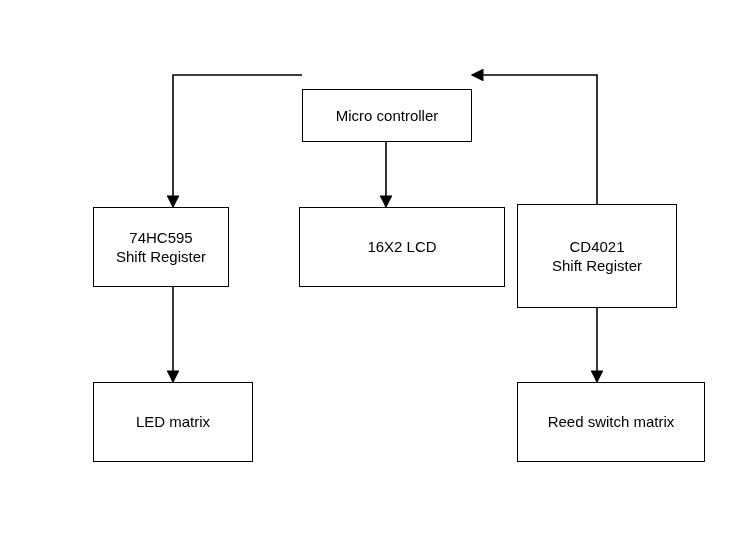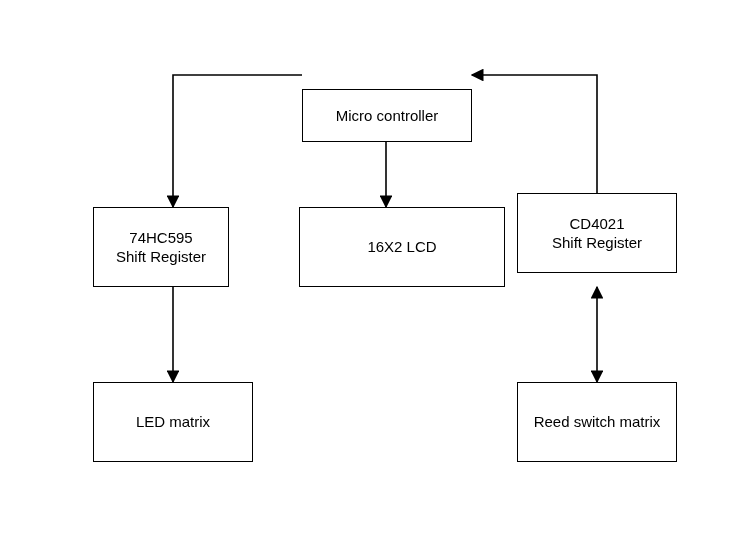--- a/index.html
+++ b/index.html
@@ -63,24 +63,24 @@
 
 <div class="box" style="left:93px; top:207px; width:136px; height:80px;">
   <span>74HC595</span>
   <span>Shift Register</span>
 </div>
 
 <div class="box" style="left:299px; top:207px; width:206px; height:80px;">
   <span>16X2 LCD</span>
 </div>
 
-<div class="box" style="left:517px; top:193px; width:160px; height:80px;">
+<div class="box" style="left:517px; top:204px; width:160px; height:104px;">
   <span>CD4021</span>
   <span>Shift Register</span>
 </div>
 
 <div class="box" style="left:93px; top:382px; width:160px; height:80px;text-align:right;">
   <span>LED matrix</span>
 </div>
 
-<div class="box" style="left:517px; top:382px; width:160px; height:80px;">
+<div class="box" style="left:517px; top:382px; width:188px; height:80px;">
   <span>Reed switch matrix</span>
 </div>
 
 </body></html>

